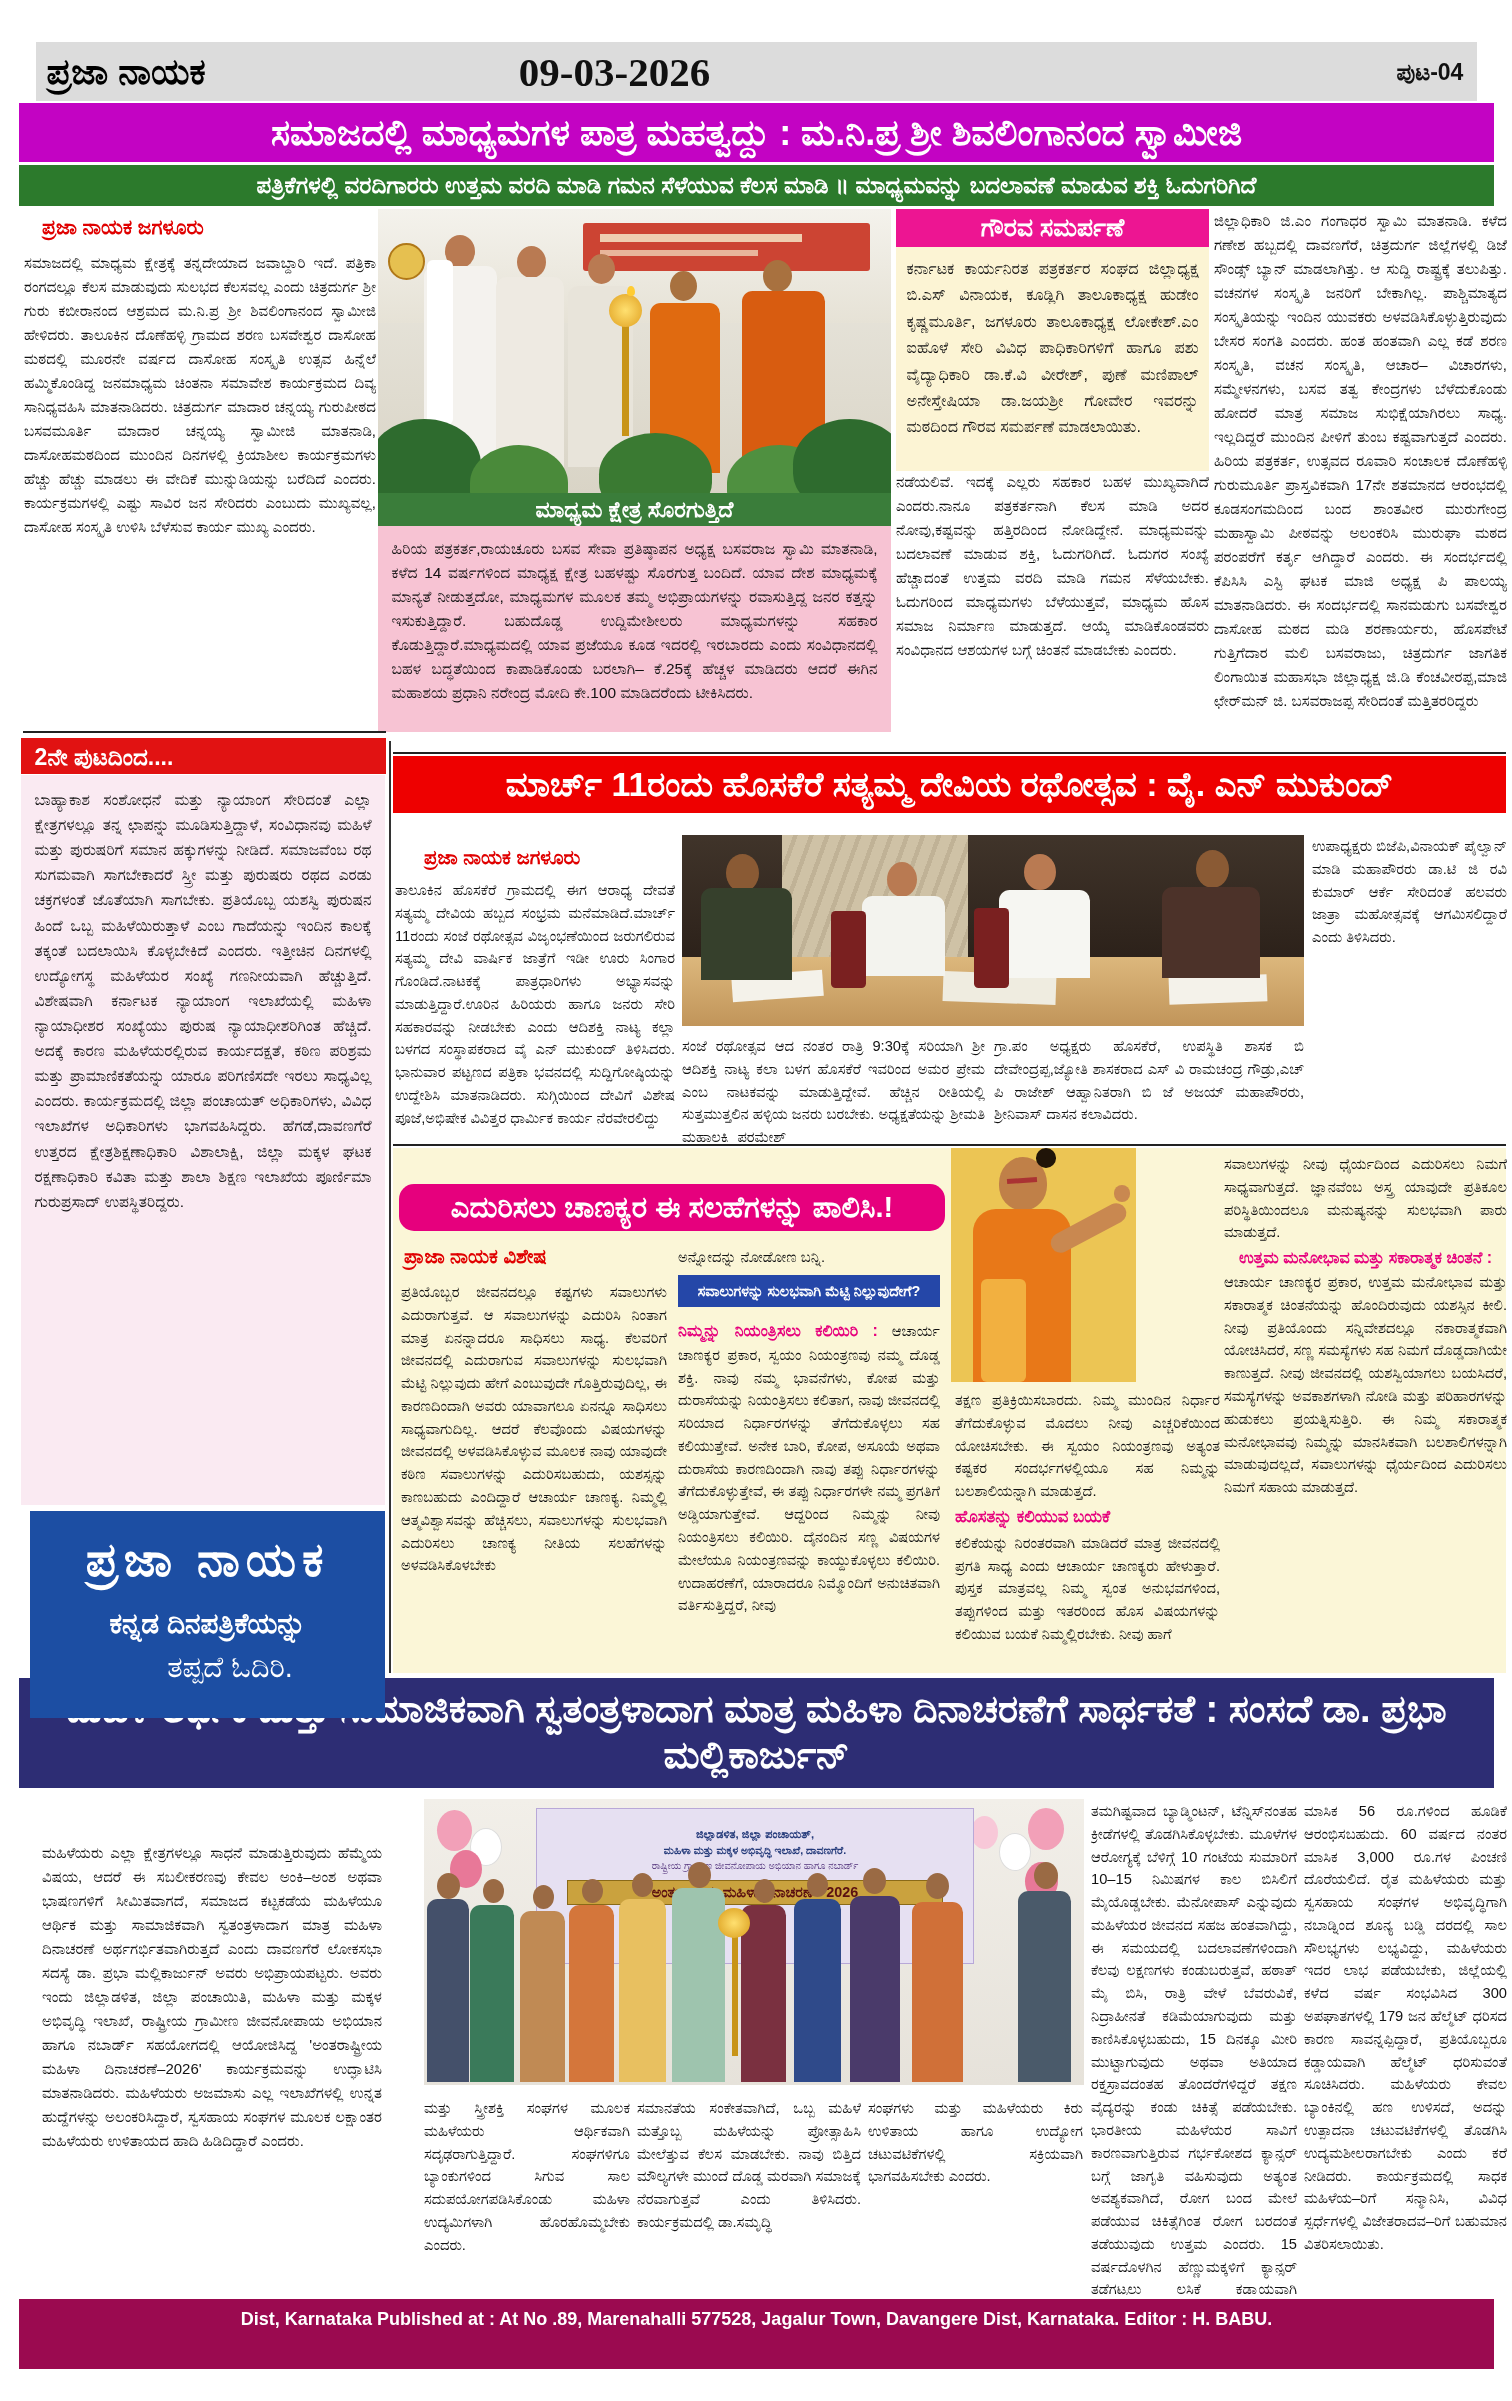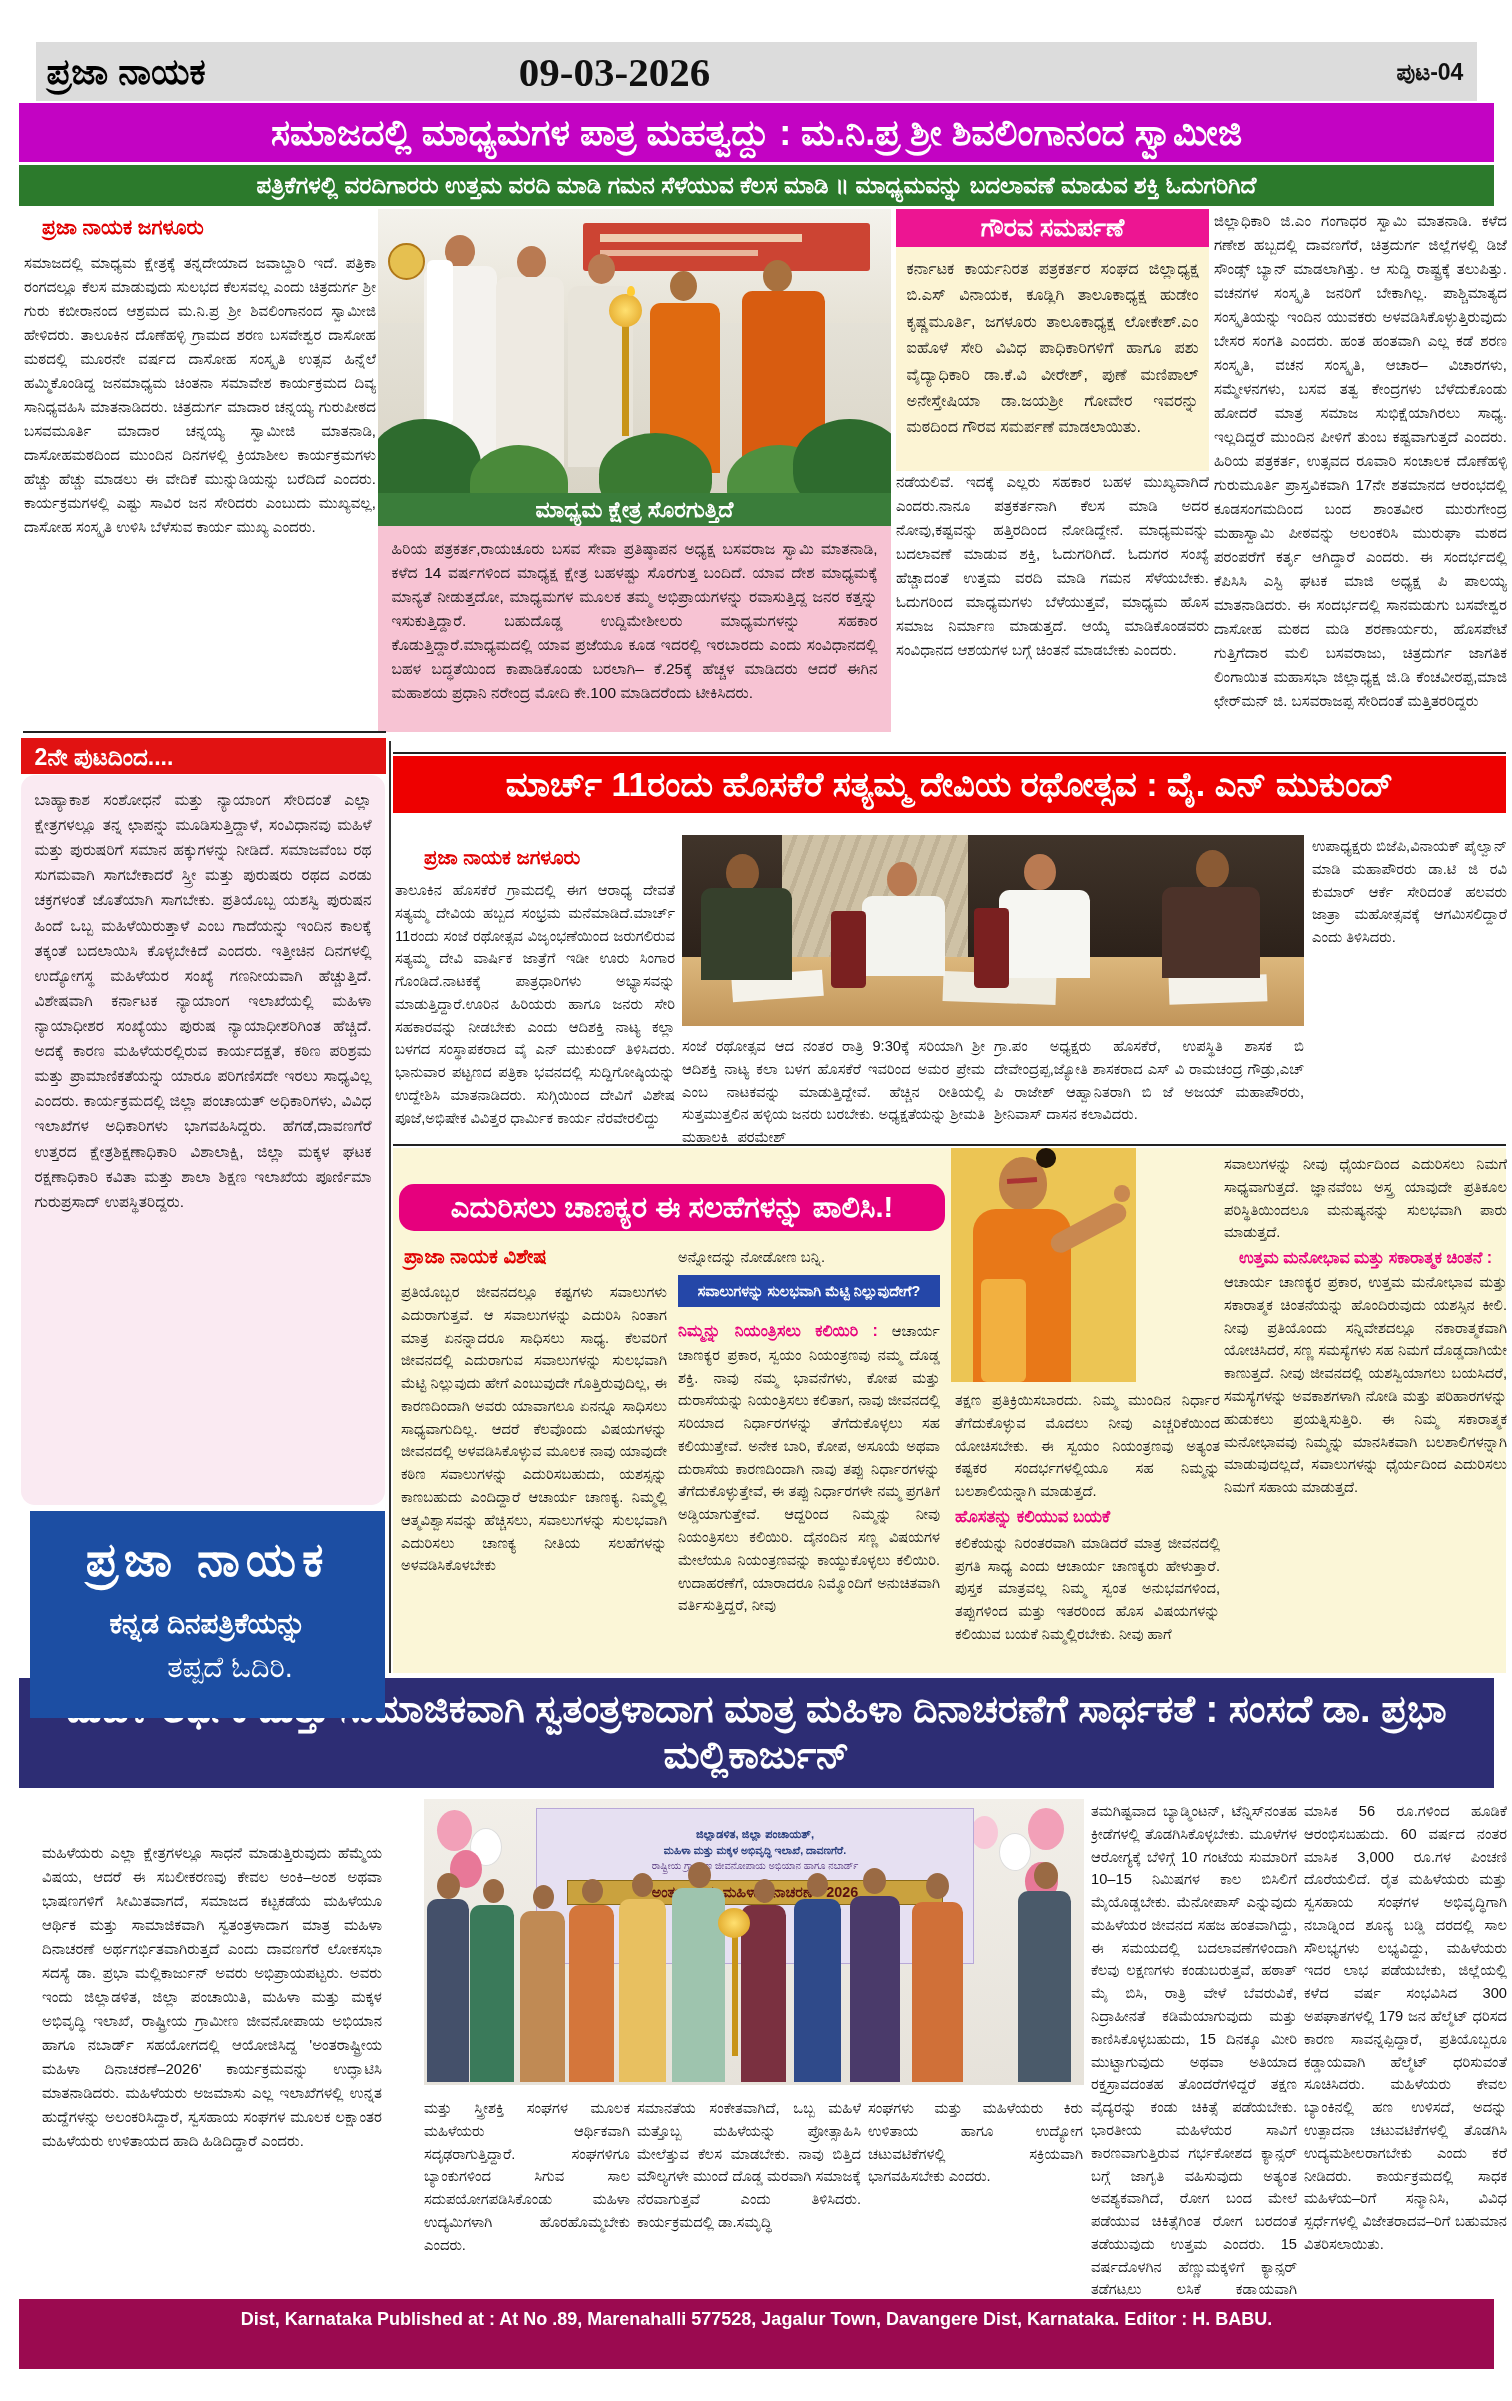--- a/index.html
+++ b/index.html
@@ -30,21 +30,21 @@
   .banner-navy div{font-size:38px;font-weight:bold;color:#fff;line-height:1.2;}
   
   .honor-head{background:#ed1592;}
   .honor-head div{font-size:25px;font-weight:bold;color:#fff;}
   .honor-body{background:#fcf4d4;font-size:16px;line-height:1.65;padding:9px 10.6px;}
   .pinkbox{background:#f7c3d3;font-size:15.5px;line-height:1.55;padding:10.6px 13.6px;}
   .capbar{background:#3a7d3a;}
   .capbar div{font-size:22px;font-weight:bold;color:#fff;}
   .contbar{background:#e11212;}
   .contbar div{font-size:23px;font-weight:bold;color:#fff;}
-  .contbody{background:#faeaf2;padding:12px 13.6px;font-size:15.5px;line-height:1.62;overflow:hidden;border-radius:14px;}
+  .contbody{background:#faeaf2;padding:12px 13.6px;font-size:15.5px;line-height:1.62;overflow:hidden;}
   .chx-bg{background:#fbf6d7;}
   .chx-g{background:#2e7d32;}
   .chx-g div{font-size:23.4px;font-weight:bold;color:#fff;}
   .chx-p{background:#e6007d;}
   .chx-p div{font-size:29px;font-weight:bold;color:#fff;}
   .strip-blue{background:#2547a8;}
   .strip-blue div{font-size:14.4px;font-weight:bold;color:#fff;}
   .promo{background:#1c4ea3;color:#fff;text-align:center;}
   .promo .l1{font-size:47px;font-weight:bold;letter-spacing:6px;margin-top:21px;}
   .promo .l2{font-size:28px;font-weight:bold;margin-top:19.7px;}

